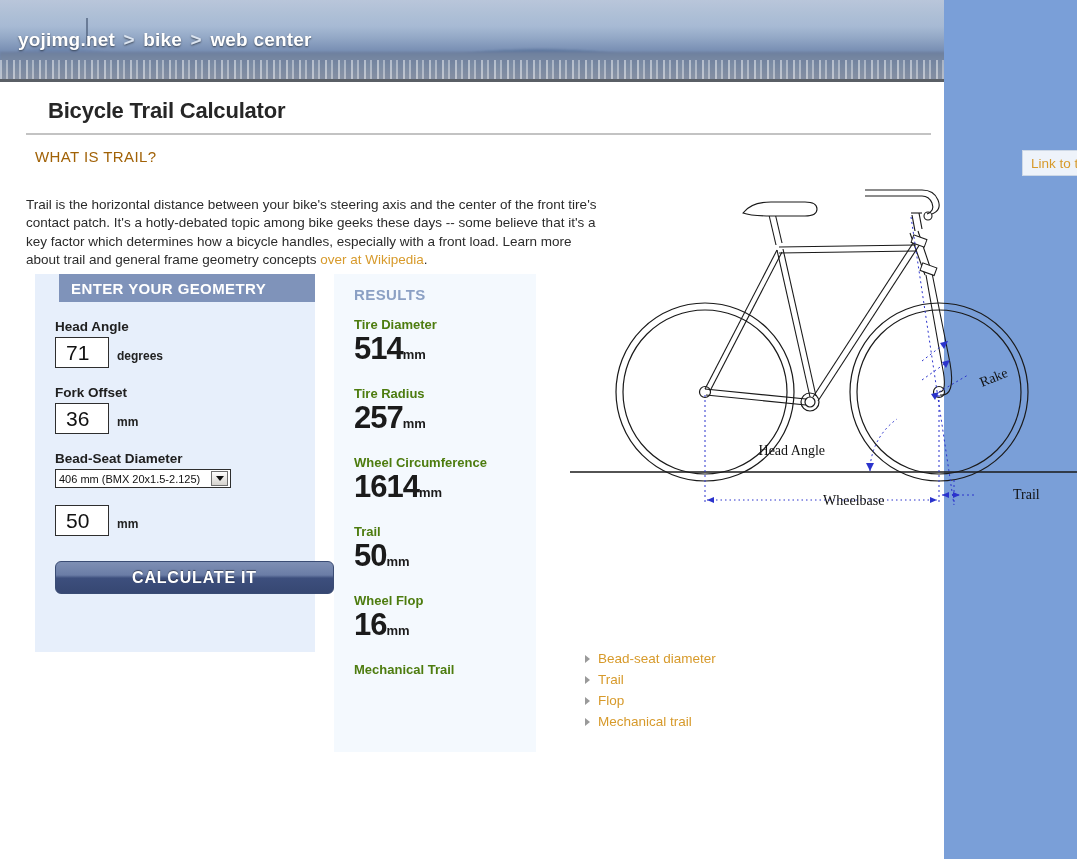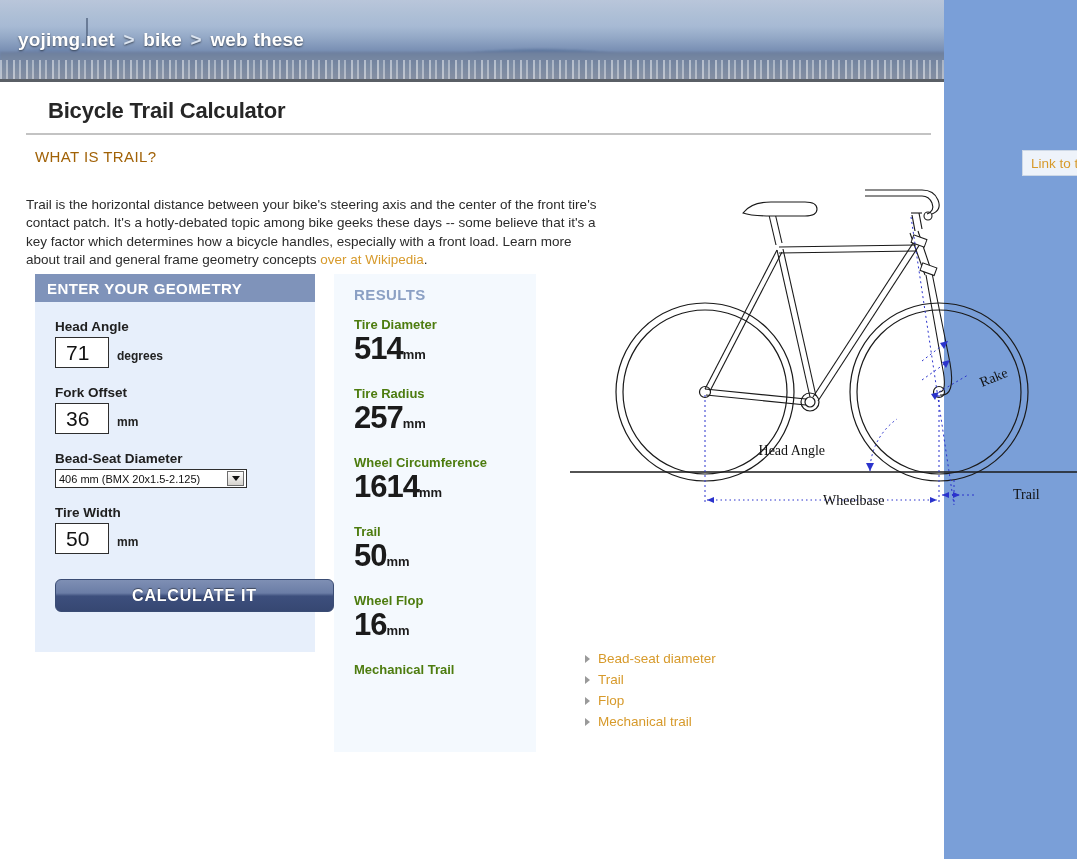--- a/index.html
+++ b/index.html
@@ -98,38 +98,39 @@
   
   #geo-panel {
     position:absolute; left:35px; top:192px; width:280px; height:378px;
     background:#e7effb;
   }
   #geo-header {
     height:28px; background:#7f93ba;
     color:#fff; font-size:15px; font-weight:bold;
     letter-spacing:.4px; display:flex; align-items:center;
     padding-left:12px;
+    margin-left:24px;
   }
   .field { margin:17px 0 0 20px; }
   .field-label {
     font-size:13.5px; font-weight:bold; color:#202020; margin-bottom:3px;
   }
   .field-row { display:flex; align-items:flex-end; gap:8px; }
   .txt-input {
     width:54px; height:31px;
     border:1px solid #2e2e2e; background:#fff;
     font-family:"Liberation Sans", sans-serif;
     font-size:21px; color:#111; padding:0 10px;
     line-height:29px;
   }
   .unit { font-size:12px; font-weight:bold; color:#222; padding-bottom:5px; }
   .sel-wrap {
     display:inline-flex; align-items:center;
     border:1px solid #2e2e2e; background:#fff; height:19px;
-    width:192px; padding:0 0 0 3px; position:relative;
+    width:176px; padding:0 0 0 3px; position:relative;
   }
   .sel-text { font-size:11px; color:#111; white-space:nowrap; flex:1; }
   .sel-btn {
     width:17px; height:15px; margin-right:2px;
     background:linear-gradient(to bottom,#fefefe,#d6d3ce);
     border:1px solid #6e6e6e;
     display:flex; align-items:center; justify-content:center;
   }
   .sel-btn i {
     width:0; height:0; border-left:4px solid transparent;
@@ -210,21 +211,21 @@
   <div class="city"></div>
   <div class="tower"></div>
   <div class="rule"></div>
 </div>
 
 <div id="breadcrumb">
   <span class="crumb">yojimg.net</span>
   <span class="sep">&gt;</span>
   <span class="crumb">bike</span>
   <span class="sep">&gt;</span>
-  <span class="crumb">web these</span>
+  <span class="crumb">web center</span>
 </div>
 
 <div id="sheet">
 
   <div id="page-title">Bicycle Trail Calculator</div>
   <div id="title-rule"></div>
   <div id="section-head">WHAT IS TRAIL?</div>
 
   <p id="intro">
     <span>Trail is the horizontal distance between your bike's steering axis and the center of the front tire's contact patch. It's a hotly-debated topic among bike geeks these days -- some believe that it's a key factor which determines how a bicycle handles, especially with a front load. Learn more about trail and general frame geometry concepts </span><a href="#">over at Wikipedia</a><span>.</span>
@@ -255,21 +256,20 @@
         <div class="sel-wrap">
           <span class="sel-text">406 mm (BMX 20x1.5-2.125)</span>
           <span class="sel-btn">
               <i></i>
             </span>
         </div>
       </div>
     </div>
 
     <div class="field">
-      <div class="field-label">Tire Width</div>
       <div class="field-row">
         <input class="txt-input" value="50" style="">
         <span class="unit">mm</span>
       </div>
     </div>
 
     <div id="calc-btn">CALCULATE IT</div>
   </div>
 
   <div id="res-panel">

